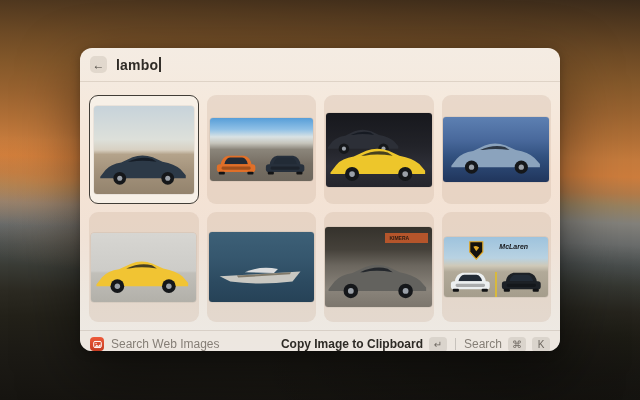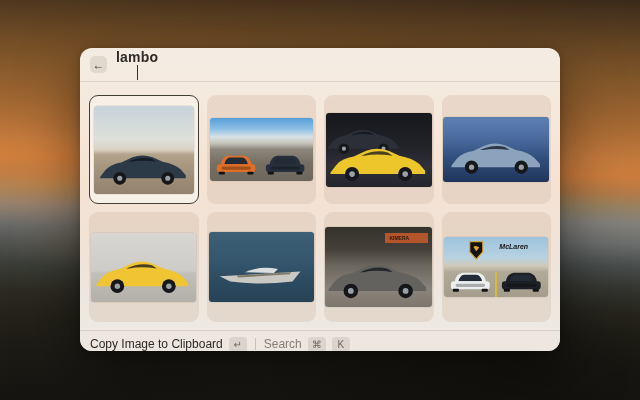--- a/index.html
+++ b/index.html
@@ -20,21 +20,21 @@
     border-radius:12px;background:linear-gradient(180deg,
       #f4ece3 0%, #f5e9dd 18%, #f5e3d4 42%, #f1e2d6 62%, #eee7df 82%, #edeae5 100%);
     box-shadow:0 24px 60px rgba(0,0,0,.5), 0 2px 10px rgba(0,0,0,.25);
     display:flex;flex-direction:column;overflow:hidden;}
   
   .searchbar{height:33px;flex:0 0 33px;display:flex;align-items:center;
     padding:0 10px;border-bottom:1px solid rgba(90,70,50,.14);}
   .back{width:17px;height:17px;border:none;border-radius:5px;
     background:rgba(60,45,30,.10);display:flex;align-items:center;justify-content:center;
     font-size:12px;line-height:1;color:#423e38;padding:0;cursor:default;}
-  .qwrap{display:flex;align-items:center;margin-left:9px;flex-direction:column;}
+  .qwrap{display:flex;align-items:center;margin-left:9px;}
   .qtext{font-size:14px;font-weight:600;color:#2f2b26;letter-spacing:.2px;}
   .caret{width:1.5px;height:15px;background:#34302b;margin-left:1px;}
   
   .grid{flex:1;display:grid;grid-template-columns:repeat(4,1fr);
     grid-template-rows:109px 110px;gap:8px;padding:13px 9px 8px;}
   .tile{border-radius:9px;background:rgba(205,180,160,.30);
     display:flex;align-items:center;justify-content:center;box-sizing:border-box;}
   .tile.selected{background:#f7f0e7;border:1.5px solid #413d37;}
   .photo{position:relative;border-radius:3px;overflow:hidden;
     box-shadow:0 0 0 .5px rgba(0,0,0,.10);}
@@ -44,21 +44,21 @@
   
   .footer{height:26px;flex:0 0 26px;display:flex;align-items:center;
     justify-content:space-between;padding:0 10px;
     border-top:1px solid rgba(90,70,50,.14);background:rgba(236,230,223,.75);}
   .f-left{display:flex;align-items:center;}
   .app-icon{width:14px;height:14px;border-radius:4px;flex:0 0 14px;
     background:linear-gradient(180deg,#ee5a3a,#c43a20);
     display:flex;align-items:center;justify-content:center;}
   .f-label{margin-left:7px;font-size:12px;color:#857e76;}
   .f-right{display:flex;align-items:center;gap:6px;}
-  .primary{font-size:12px;font-weight:400;color:#2d2a25;}
+  .primary{font-size:12px;font-weight:700;color:#2d2a25;}
   .kbd{min-width:12px;height:15px;padding:0 3px;border-radius:4px;
     background:rgba(60,45,30,.10);color:#6e6861;font-size:10px;
     display:inline-flex;align-items:center;justify-content:center;}
   .vdiv{width:1px;height:12px;background:rgba(0,0,0,.16);margin:0 2px;}
   .actions{font-size:12px;color:#857e76;}
 </style>
 </head>
 <body>
 
 <div class="wallpaper"></div>
@@ -220,20 +220,30 @@
     <rect x="8" y="44" width="13" height="6" rx="2" fill="#121315"></rect>
     <rect x="69" y="44" width="13" height="6" rx="2" fill="#121315"></rect>
             </svg>
           </div>
           <span class="plabel" style="left: 53%; top: 10%; font-size: 7px; color: rgb(21, 22, 26); font-style: italic;">McLaren</span>
         </div>
       </div>
     </div>
 
   <div class="footer">
+    <div class="f-left">
+      <span class="app-icon">
+        <svg width="9" height="9" viewBox="0 0 10 10">
+          <rect x="0.8" y="1.6" width="8.4" height="6.8" rx="1.4" fill="none" stroke="#fff" stroke-width="1.1"></rect>
+          <circle cx="3.4" cy="4" r="0.8" fill="#fff"></circle>
+          <path d="M1.6 7.4 L4.2 5.4 L6 6.8 L8 4.8 L8.6 7.4 Z" fill="#fff"></path>
+        </svg>
+      </span>
+      <span class="f-label">Search Web Images</span>
+    </div>
     <div class="f-right">
       <span class="primary">Copy Image to Clipboard</span>
       <span class="kbd">↵</span>
       <span class="vdiv"></span>
       <span class="actions">Search</span>
       <span class="kbd">⌘</span>
       <span class="kbd">K</span>
     </div>
   </div>
 </div>

